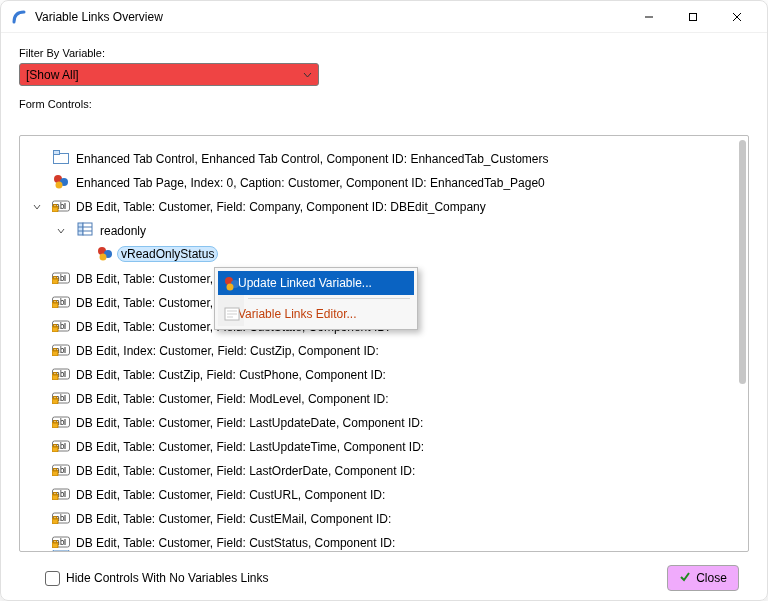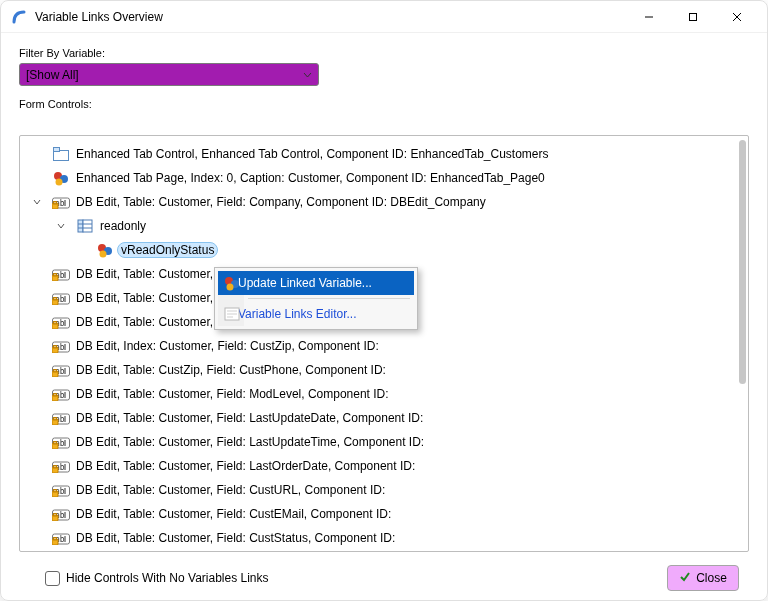--- a/index.html
+++ b/index.html
@@ -44,21 +44,21 @@
   }
 
   .label { font-size: 11px; margin-bottom: 4px; }
 
   .combo {
     width: 300px; height: 23px;
     border: 1px solid #7a7a7a;
     border-radius: 3px;
     display:flex; align-items:center;
     padding: 0 6px;
-    background:#a21caf;
+    background:#ef4444;
     justify-content: space-between;
   }
   .combo .txt { font-size:12px; }
   .combo .chev { font-size:10px; color:#444; }
 
   .section-gap { height: 12px; }
 
   .tree-wrap {
     position:absolute;
     top: 102px; left:18px; right:18px; bottom: 4px;
@@ -73,21 +73,21 @@
   }
   .scrollbar {
     position:absolute; right:2px; top:4px; bottom:4px; width:7px;
   }
   .scrollbar .thumb {
     position:absolute; top:0; left:0; right:0; height:60%;
     background:#c7c7c7; border-radius:4px;
   }
 
   .row {
-    display:flex; align-items:center; height: 24px;
+    display:flex; align-items:flex-end; height: 24px;
     white-space: nowrap;
     position: relative;
   }
   .expander {
     width:14px; height:14px; display:flex; align-items:center; justify-content:center;
     color:#555; font-size:11px;
   }
   .ic {
     width:18px; height:18px; margin: 0 6px 0 2px;
     display:flex; align-items:center; justify-content:center;
@@ -123,21 +123,21 @@
     position:relative;
     height:24px; display:flex; align-items:center;
     padding-left:20px; padding-right:8px;
     font-size:12px;
   }
   .ctxitem .cic {
     position:absolute; left:5px; top:3px; width:18px; height:18px;
     display:flex; align-items:center; justify-content:center;
   }
   .ctxitem.hover { background:#0a63c2; color:#fff; }
-  .ctxitem.disabled { color:#1d4ed8; }
+  .ctxitem.disabled { color:#c2410c; }
   .ctxsep {
     margin:3px 4px 3px 30px; height:1px; background:#d6d6d6;
   }
 
   
   .footer {
     position:absolute; left:16px; right:0; bottom:0; height:44px;
     display:flex; align-items:center; padding:0 28px;
   }
   .chk {

